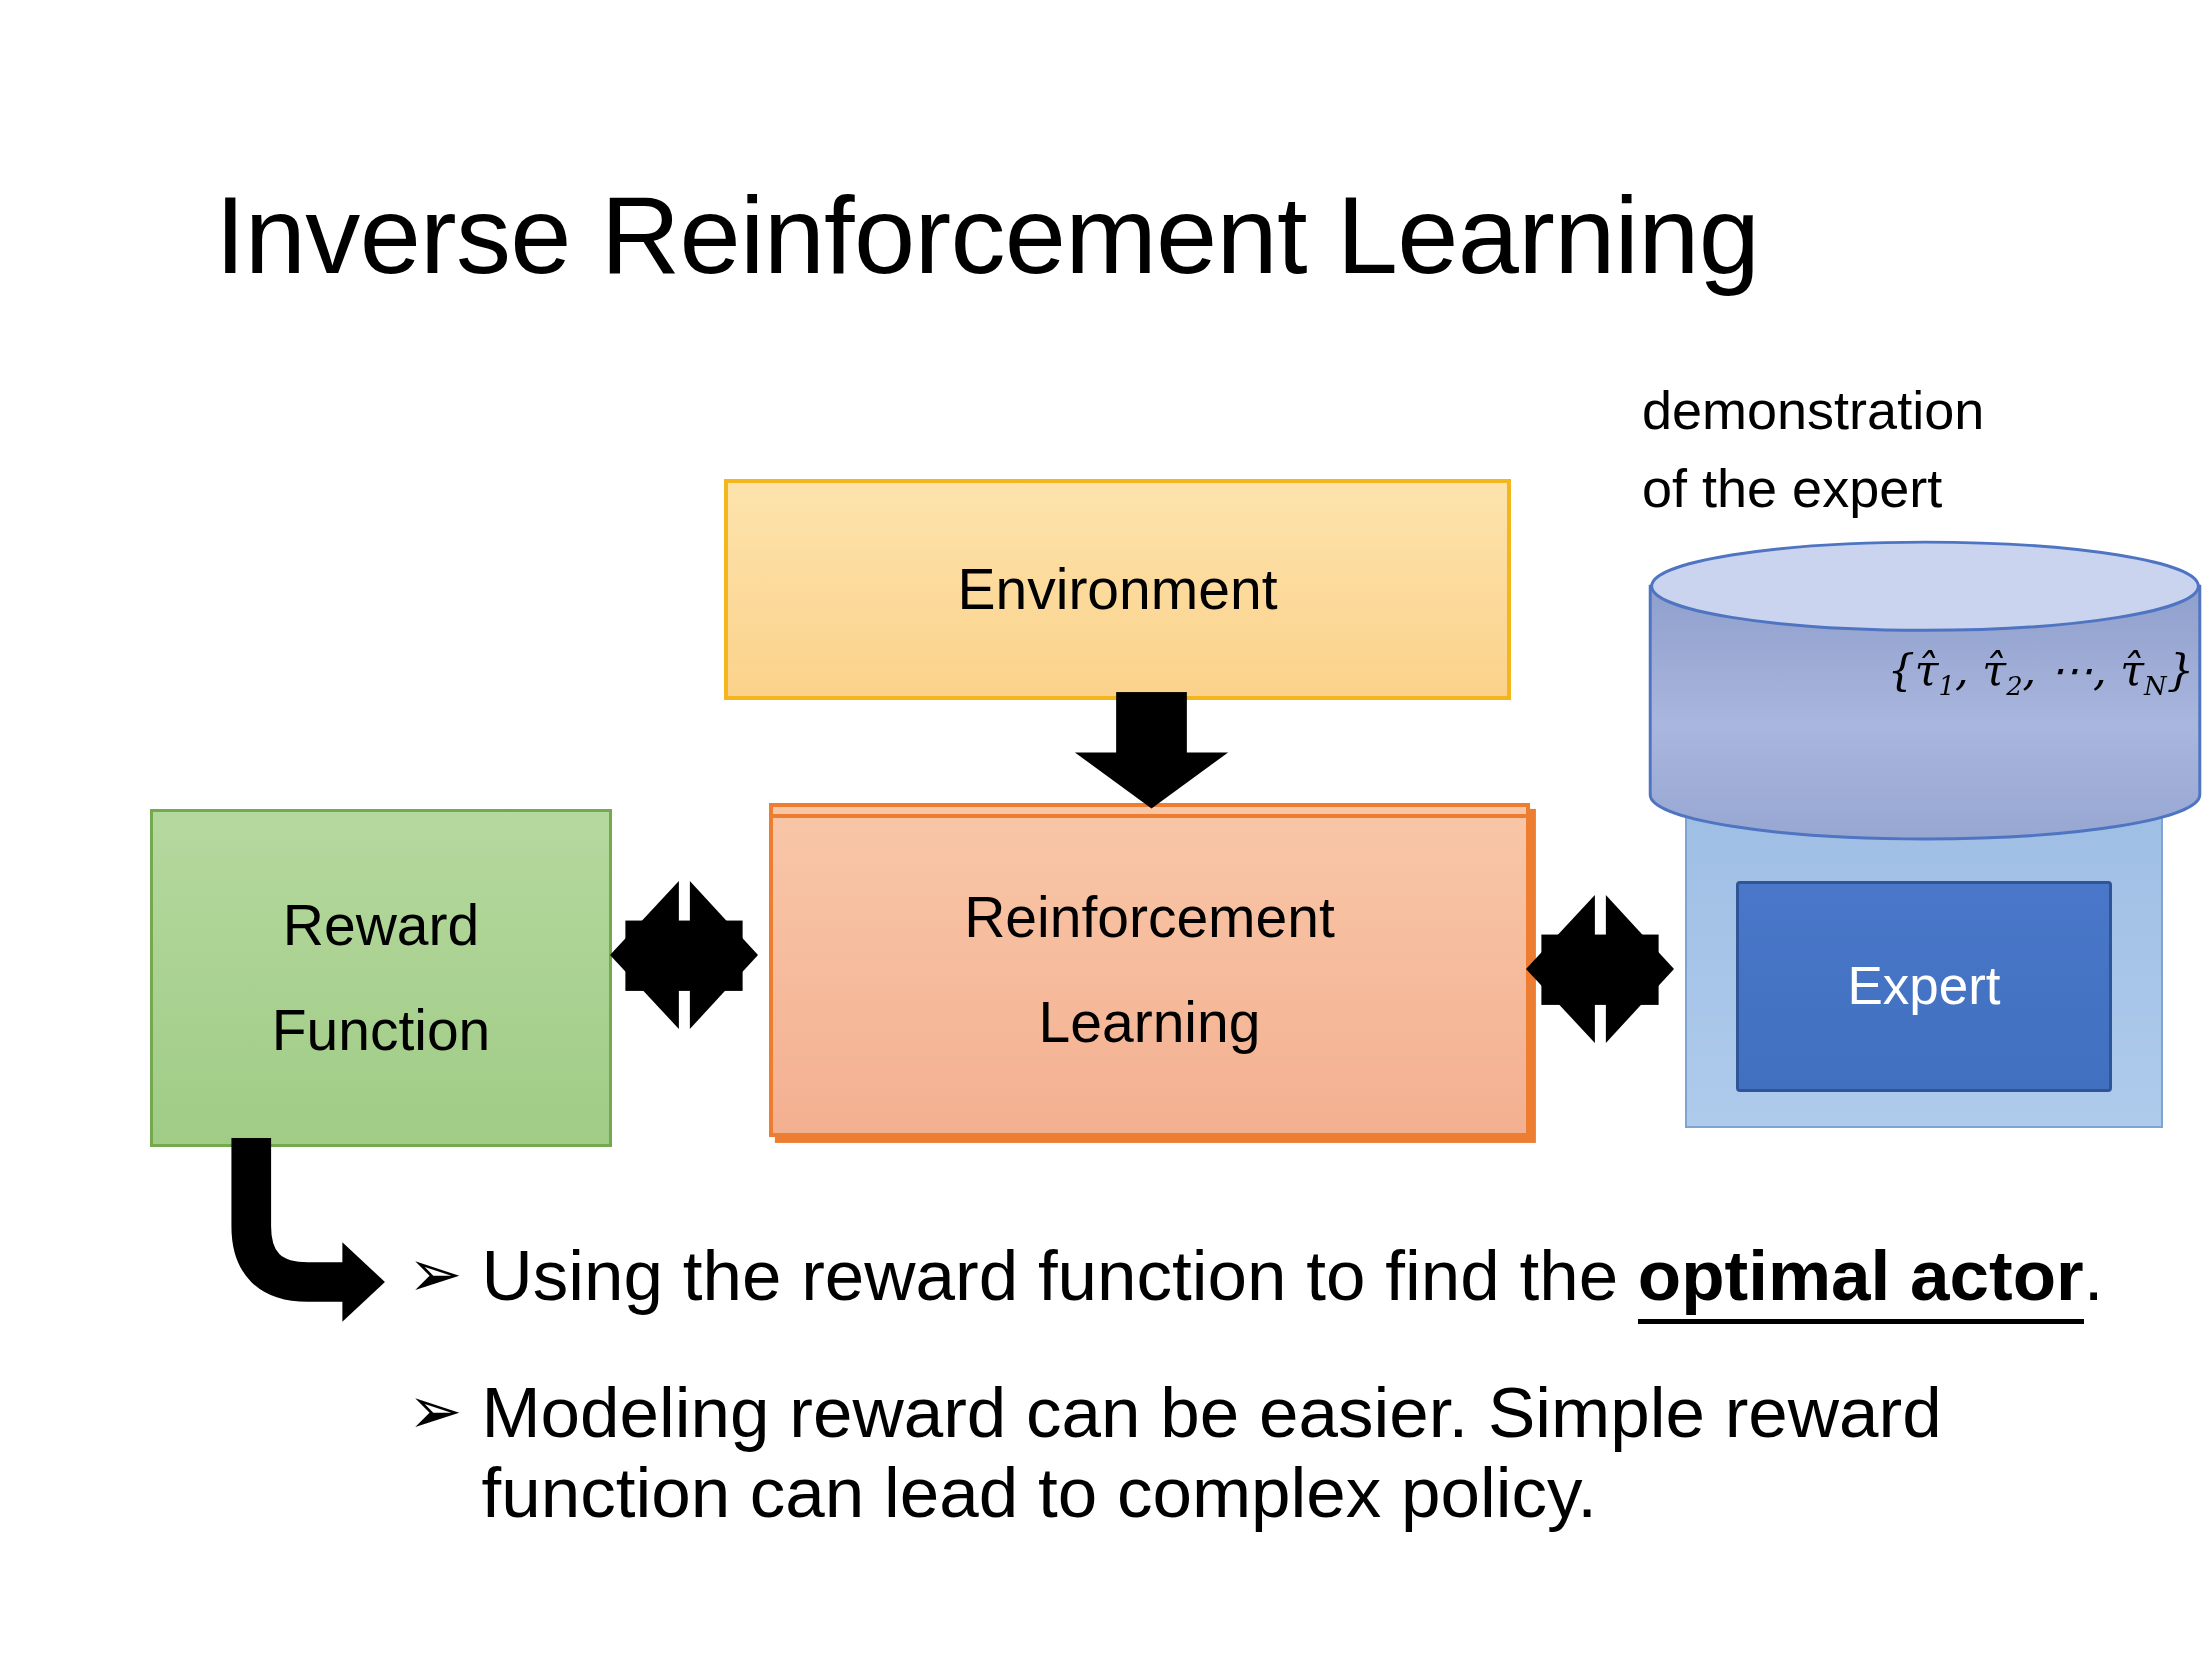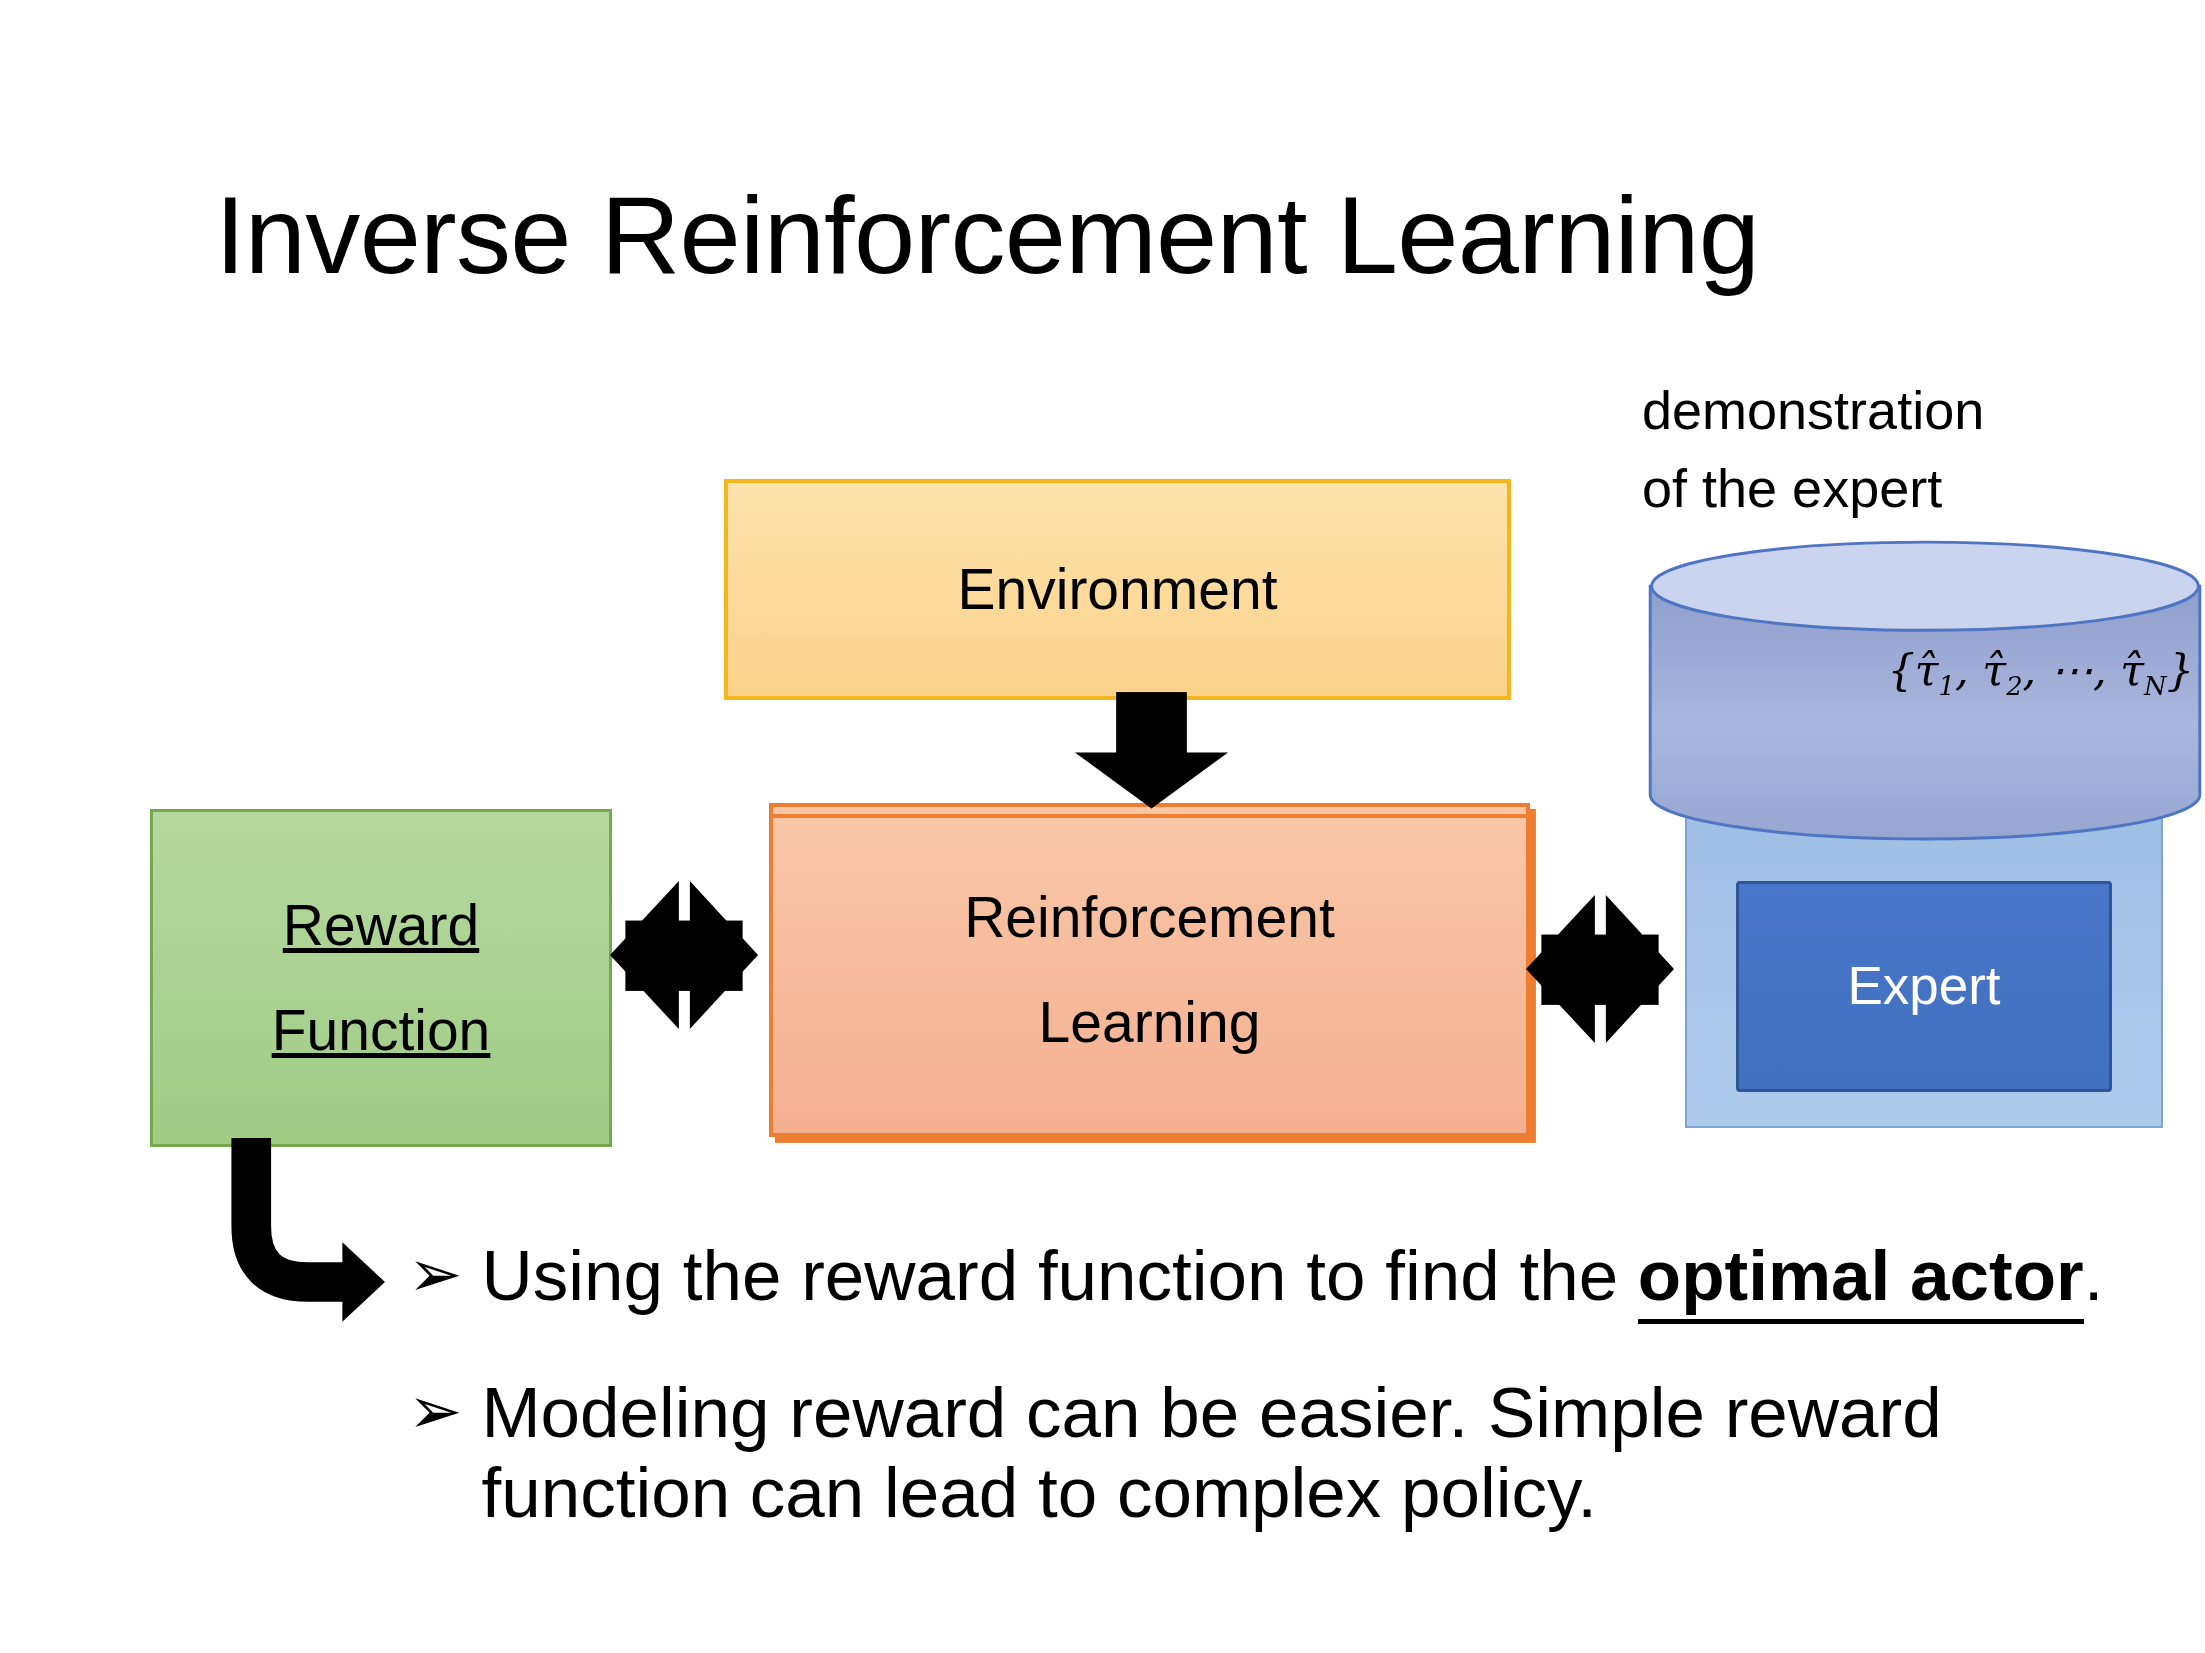--- a/index.html
+++ b/index.html
@@ -21,21 +21,20 @@
   }
   #env-box{
     left:684px;top:479px;width:779px;height:213px;
     background:linear-gradient(180deg,#FDE3AC 0%,#FBD28B 100%);
     border:4.4px solid #F3B71D;line-height:1.2;
   }
   #reward-box{
     left:110px;top:809px;width:456px;height:332px;
     background:linear-gradient(180deg,#B5D89E 0%,#A0CC86 100%);
     border:3.7px solid #74A94F;
-    text-decoration:underline;
   }
   #rl-box{
     left:729px;top:803px;width:753px;height:326px;
     background:linear-gradient(180deg,#F8C7A8 0%,#F3B091 100%);
     border:4.4px solid #ED7D31;
     box-shadow:5.9px 5.9px 0 0 #ED7D31;
   }
   #rl-box::before{
     content:"";position:absolute;left:-1.5px;right:-1.5px;top:7.4px;height:3.7px;background:#ED7D31;
   }

